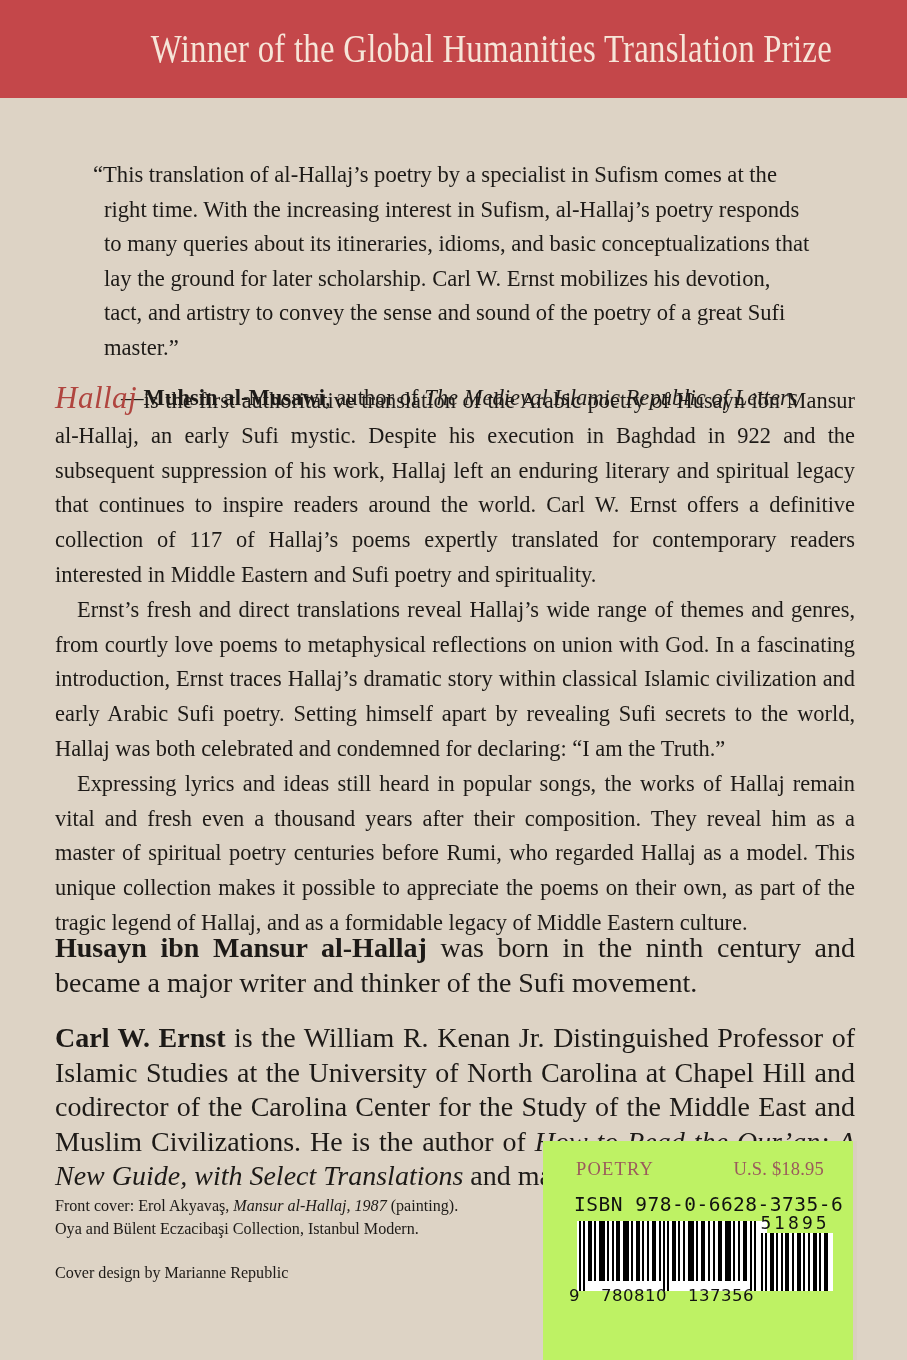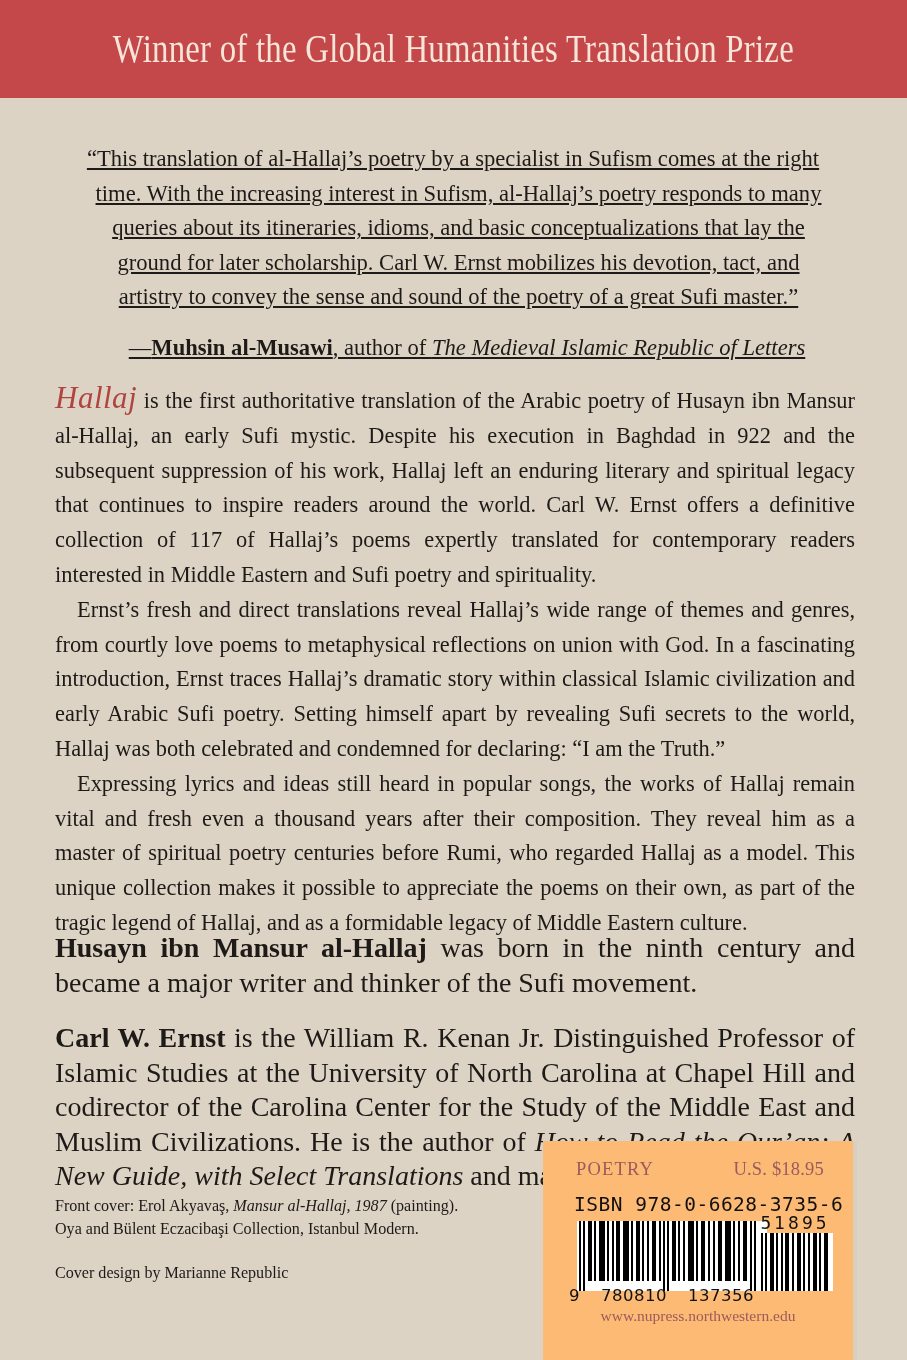--- a/index.html
+++ b/index.html
@@ -21,21 +21,21 @@
   
   .banner {
     position: absolute;
     left: 0;
     top: 0;
     width: 907px;
     height: 98px;
     background: #c4474a;
     display: flex;
     align-items: center;
-    justify-content: center;
+    justify-content: flex-end;
   }
 
   .banner-text {
     font-family: "Liberation Serif", "DejaVu Serif", serif;
     font-size: 40px;
     line-height: 1;
     letter-spacing: 0.3px;
     color: #f6e5d8;
     transform: scaleX(0.82);
     transform-origin: center center;
@@ -45,27 +45,26 @@
 
   
   .blurb {
     position: absolute;
     left: 77px;
     top: 142px;
     width: 752px;
   }
 
   .blurb p {
-    margin: 0;
+    margin: 16px;
     font-size: 22.6px;
     line-height: 34.5px;
-    text-align: center;
+    text-align: left;
     text-indent: -11px;
     padding-left: 11px;
-    text-decoration: underline;
   }
 
   .blurb .attrib {
     margin-top: 16px;
     padding-left: 28px;
     text-indent: 0;
     font-size: 22.6px;
   }
 
   .attrib b { font-weight: 700; }
@@ -136,21 +135,21 @@
   .credits p.designer { margin-top: 22px; }
   .credits i { font-style: italic; }
 
   
   .barcode-panel {
     position: absolute;
     left: 543px;
     top: 1141px;
     width: 310px;
     height: 219px;
-    background: #fdba74;
+    background: #bef264;
   }
 
   .bc-toprow {
     position: absolute;
     left: 33px;
     top: 18px;
     width: 248px;
     display: flex;
     justify-content: space-between;
     align-items: baseline;
@@ -336,18 +335,17 @@
         <rect x="65" y="0" width="4" height="58"></rect>
       </g>
     </svg>
 
     <div class="bc-digits">
       <span>9</span>
       <span>780810</span>
       <span>137356</span>
     </div>
 
-    <div class="bc-url">www.nupress.northwestern.edu</div>
   </div>
 
   <div class="edge-strip"></div>
 
 </div>
 
 </body></html>

